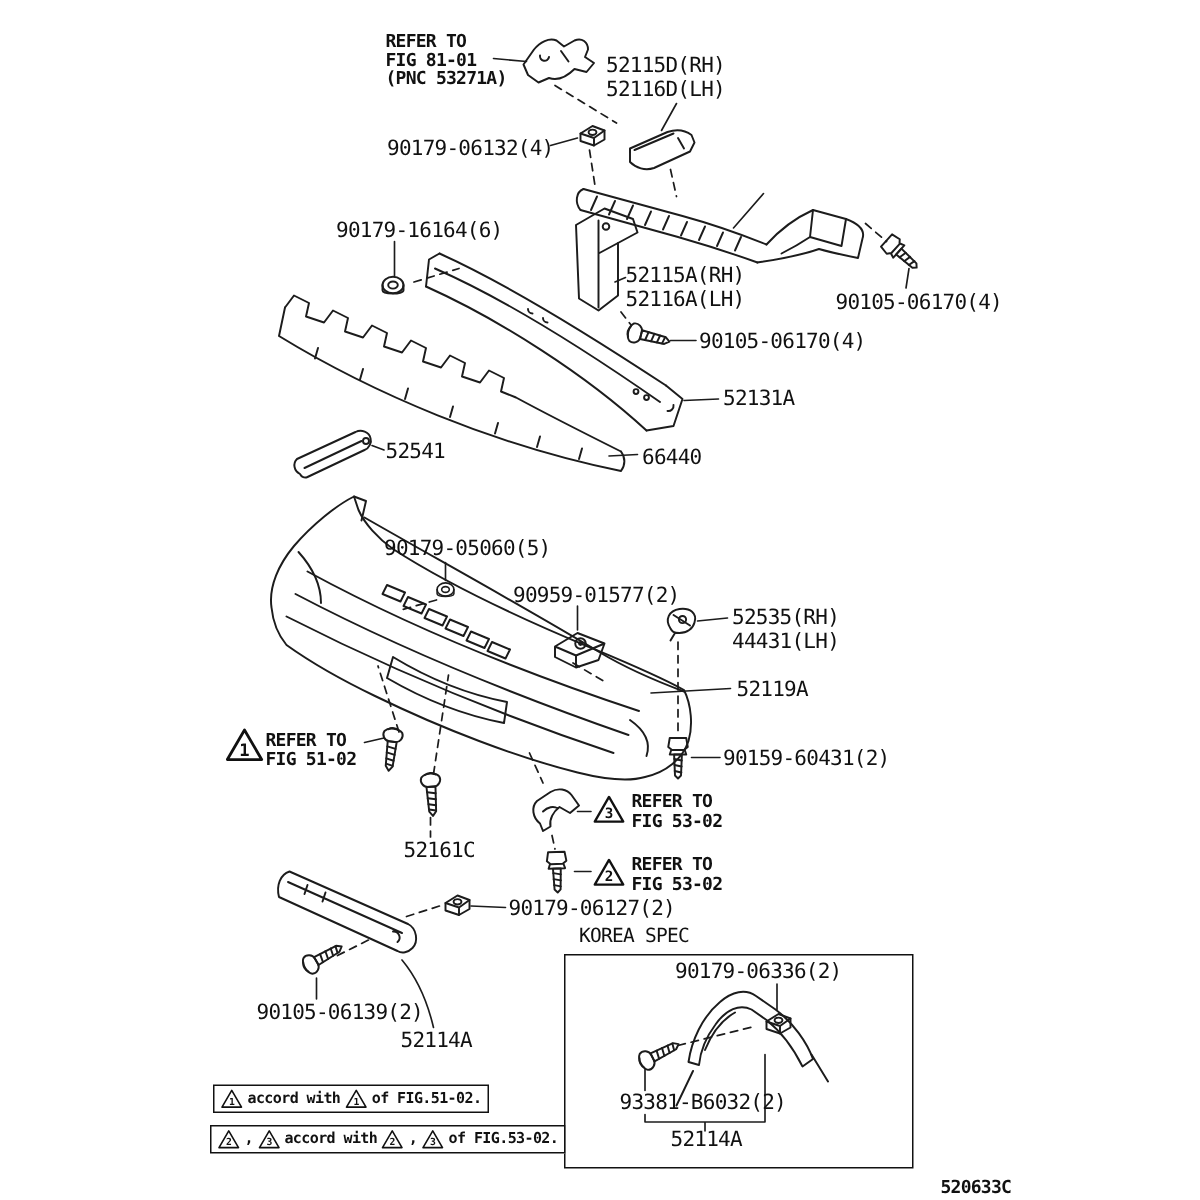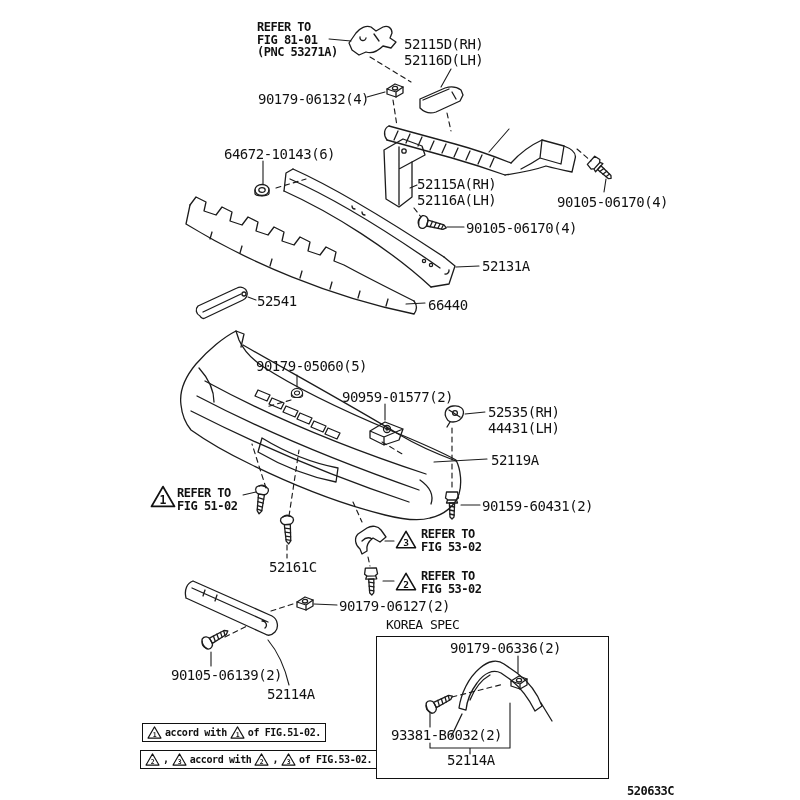--- a/index.html
+++ b/index.html
@@ -173,21 +173,21 @@
   </div>
 
   <div class="pl" style="left:404px;top:36px">
     <div>52115D(RH)</div>
     <div>52116D(LH)</div>
   </div>
 
   <div class="pl" style="left:258px;top:91px">90179-06132(4)</div>
 
 
-  <div class="pl" style="left:224px;top:146px">64672-10143(6)</div>
+  <div class="pl" style="left:224px;top:146px">90179-16164(6)</div>
 
   <div class="pl" style="left:417px;top:176px">
     <div>52115A(RH)</div>
     <div>52116A(LH)</div>
   </div>
 
   <div class="pl" style="left:557px;top:194px">90105-06170(4)</div>
 
   <div class="pl" style="left:466px;top:220px">90105-06170(4)</div>
 
@@ -241,21 +241,21 @@
 
   <div class="pl" style="left:339px;top:598px">90179-06127(2)</div>
 
   <div class="pl" style="left:171px;top:667px">90105-06139(2)</div>
 
   <div class="pl" style="left:267px;top:686px">52114A</div>
 
   <div class="pl" style="left:386px;top:617px;font-size:13px">KOREA SPEC</div>
   <div class="koreabox" style="left:376px;top:636px;width:231px;height:141px"></div>
   <div class="pl" style="left:450px;top:640px">90179-06336(2)</div>
-  <div class="pl" style="left:391px;top:727px">93381-B6032(2)</div>
+  <div class="pl" style="left:413px;top:727px">93381-B6032(2)</div>
   <div class="pl" style="left:447px;top:752px">52114A</div>
 
   <div class="notebox" style="left:142px;top:723px">
     <svg class="ntri" width="15" height="13" viewBox="0 0 25 22">
       <polygon points="12.5,1.5 23.5,20.5 1.5,20.5"></polygon>
         <text x="12.5" y="18">1</text>
     </svg>
     <span>accord with</span>
     <svg class="ntri" width="15" height="13" viewBox="0 0 25 22">
       <polygon points="12.5,1.5 23.5,20.5 1.5,20.5"></polygon>

